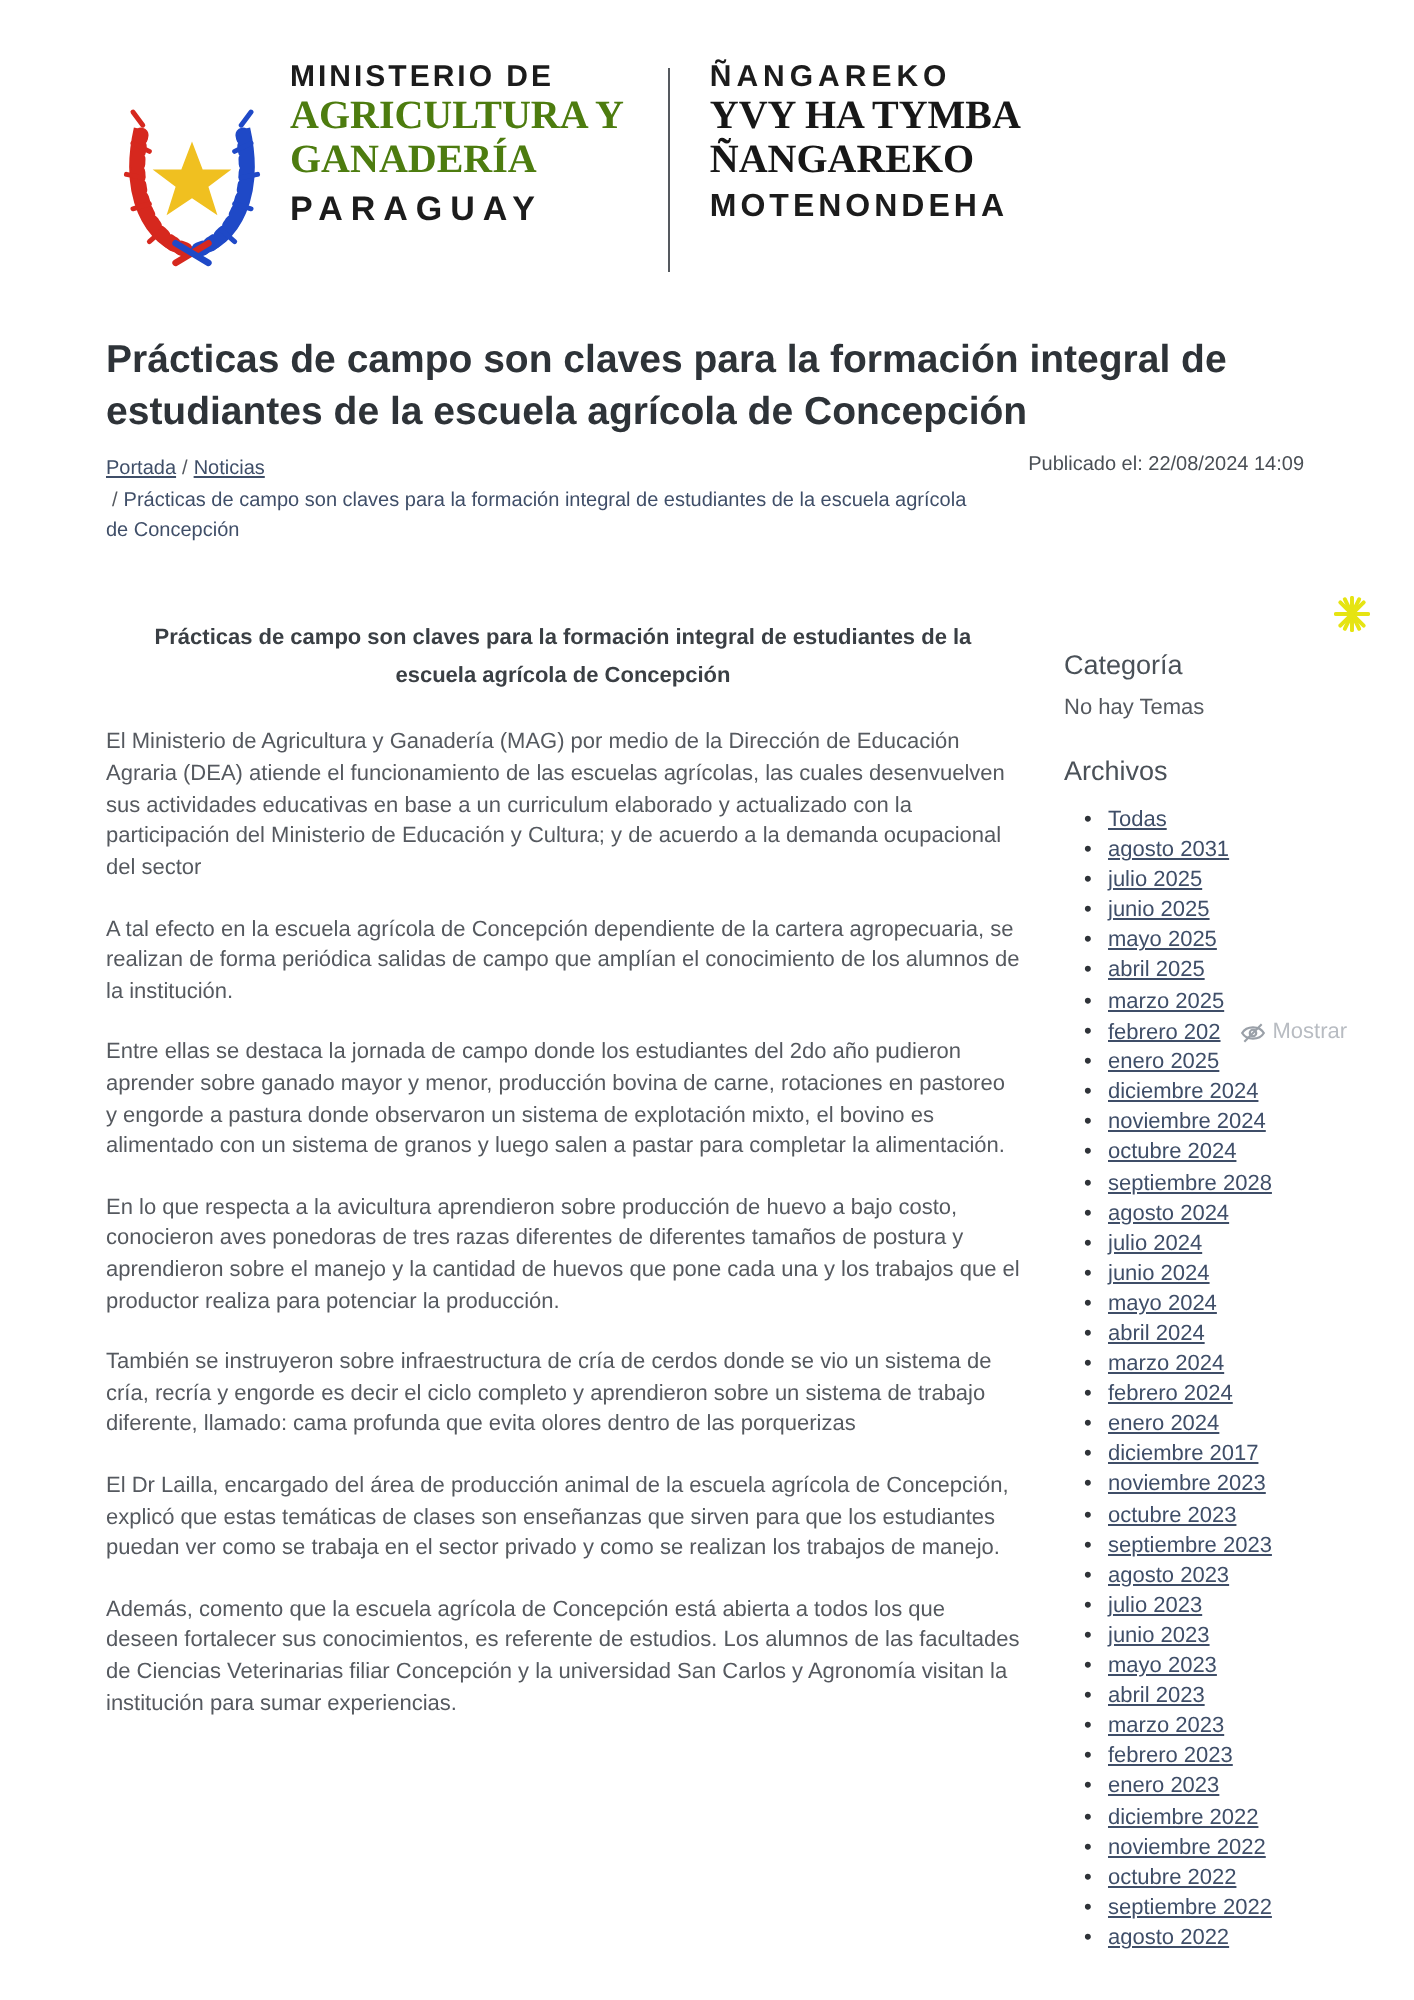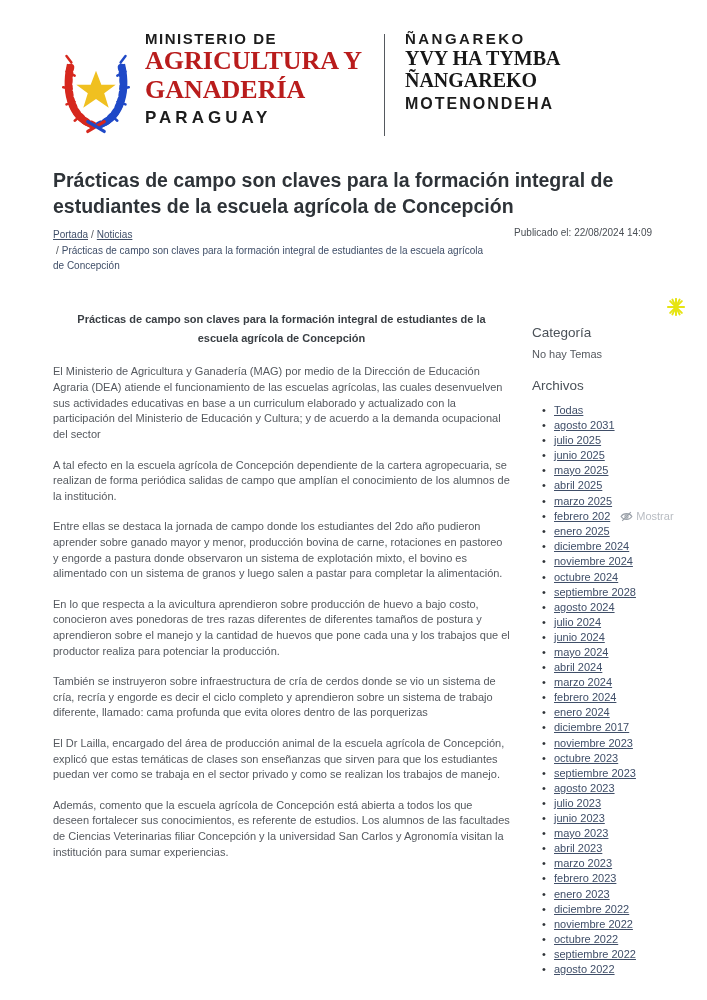--- a/index.html
+++ b/index.html
@@ -7,22 +7,22 @@
   body {
     width:707px; height:1000px; overflow:hidden; position:relative;
     font-family:"Liberation Sans", sans-serif; color:#55595f;
   }
   
   .header { display:flex; align-items:flex-start; padding:26px 0 0 55px; }
   .emblem { width:82px; height:100px; flex:0 0 auto; margin-top:12px; }
   .logo-text { margin-left:8px; color:#1c1c1c; }
   .logo-line1 { font-size:15px; font-weight:bold; letter-spacing:1.5px; margin-top:4px; }
   .logo-line2, .logo-line3 {
-    font-family:"Liberation Serif", serif; font-weight:bold; font-size:26px;
-    line-height:1.1; letter-spacing:0px; color:#b91c1c;
+    font-family:"Liberation Serif", serif; font-weight:bold; font-size:20px;
+    line-height:1.1; letter-spacing:0px; color:#4d7c0f;
   }
   .logo-line4 { font-size:17px; font-weight:bold; letter-spacing:4px; margin-top:4px; }
   .header-divider { width:1px; background:#55595f; height:102px; margin:8px 20px 0 22px; }
   .guarani { color:#1c1c1c; }
   .g-line1 { font-size:15px; font-weight:bold; letter-spacing:2.5px; margin-top:4px; }
   .g-line2, .g-line3 {
     font-family:"Liberation Serif", serif; font-weight:bold; font-size:20px;
     line-height:1.12; color:#171717;
   }
   .g-line4 { font-size:16px; font-weight:bold; letter-spacing:2px; margin-top:3px; }

